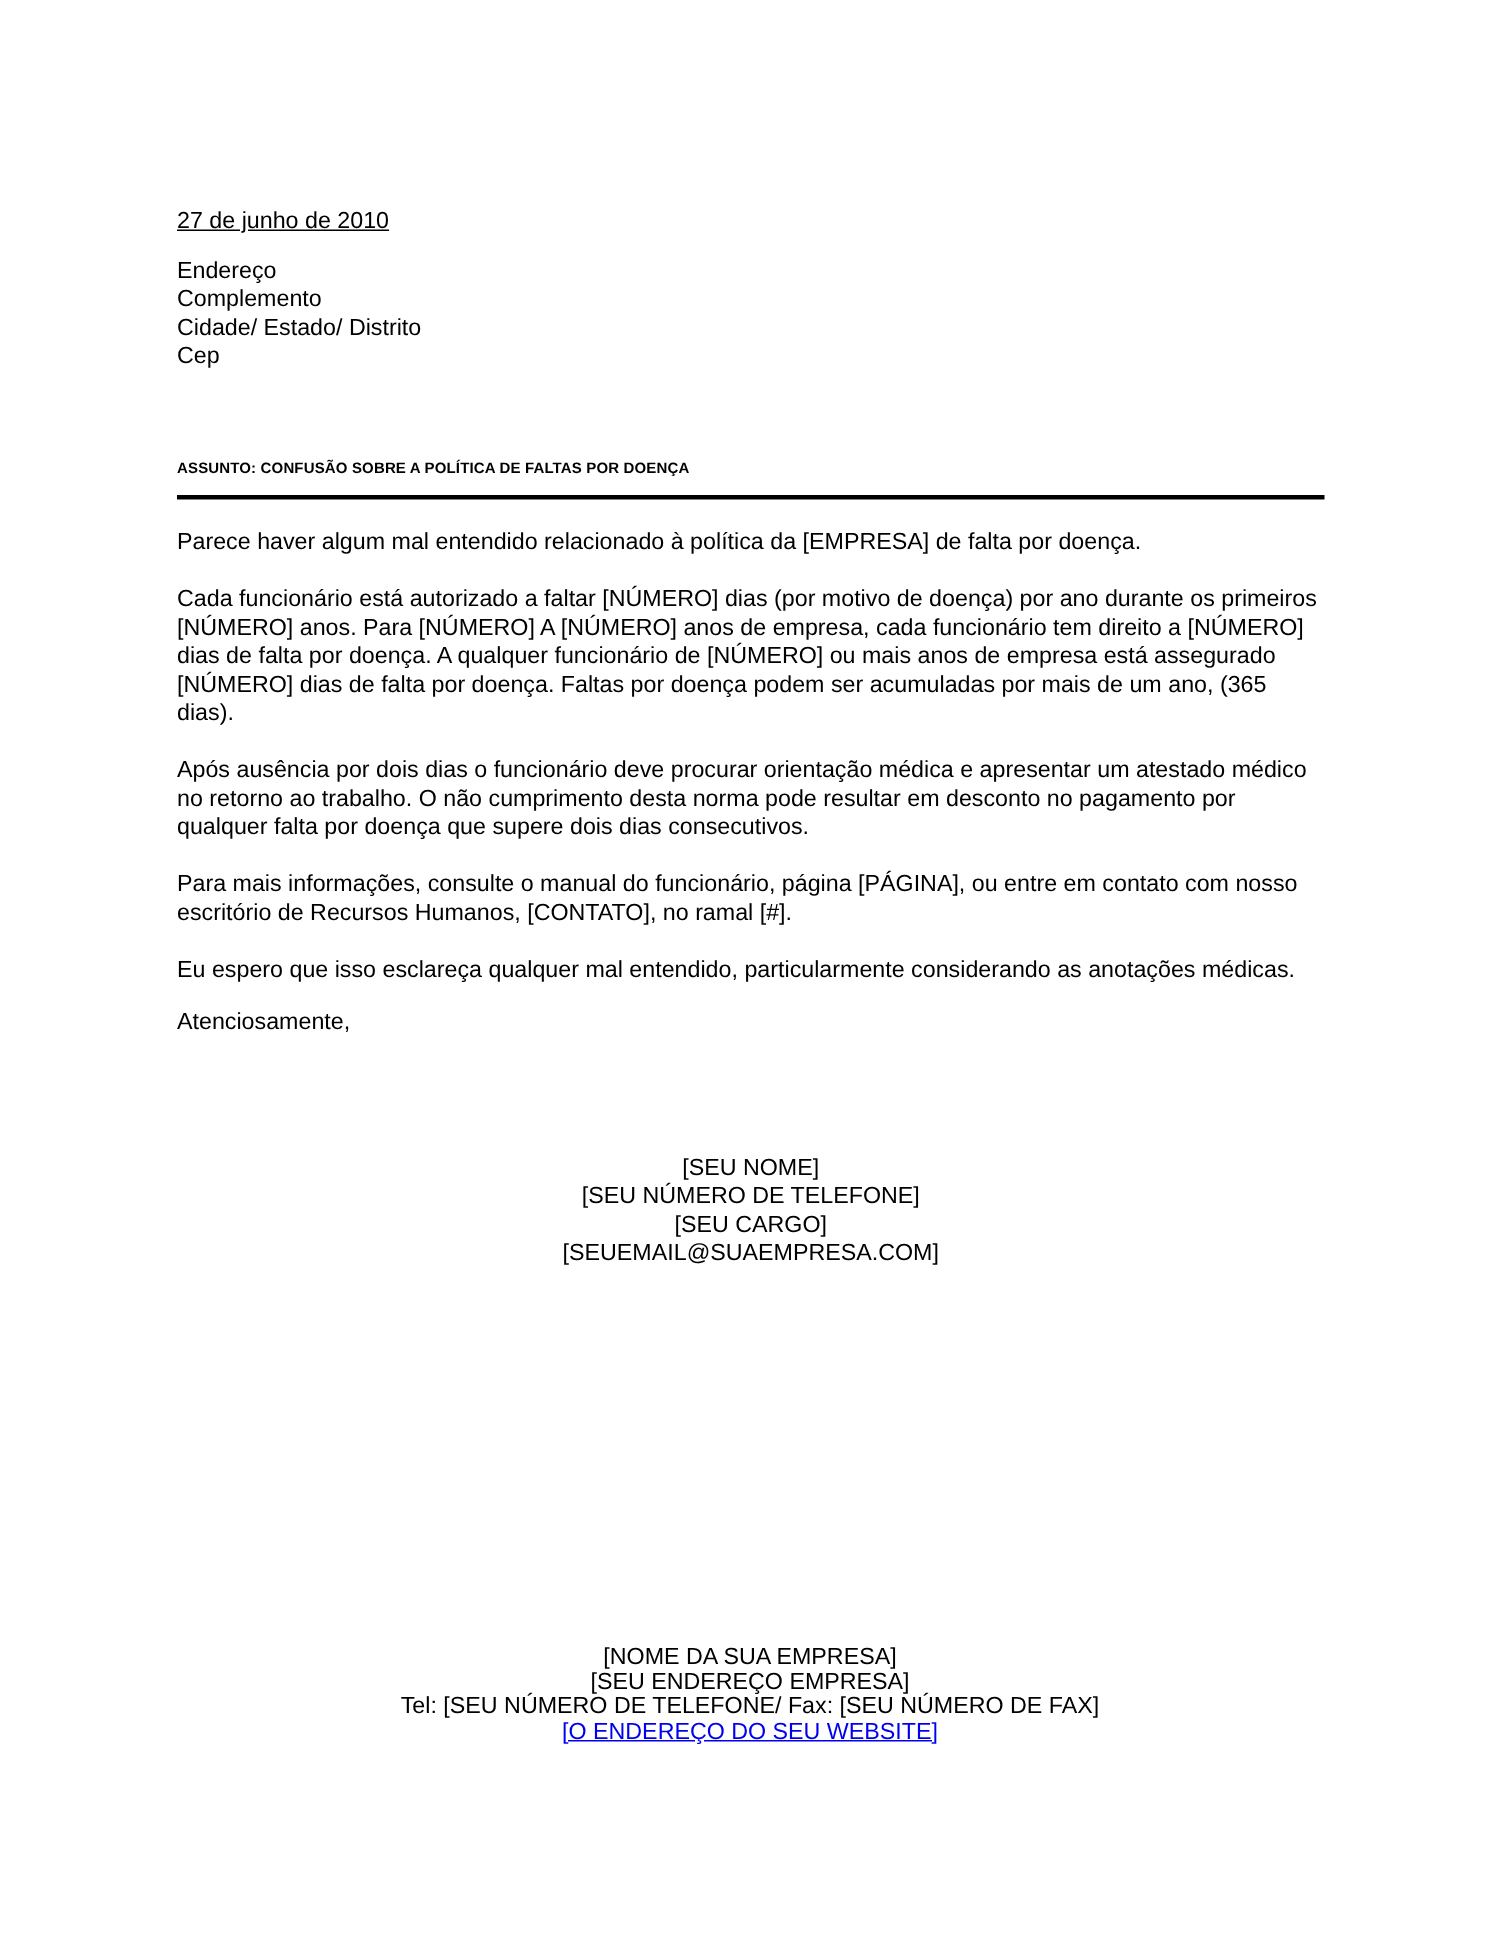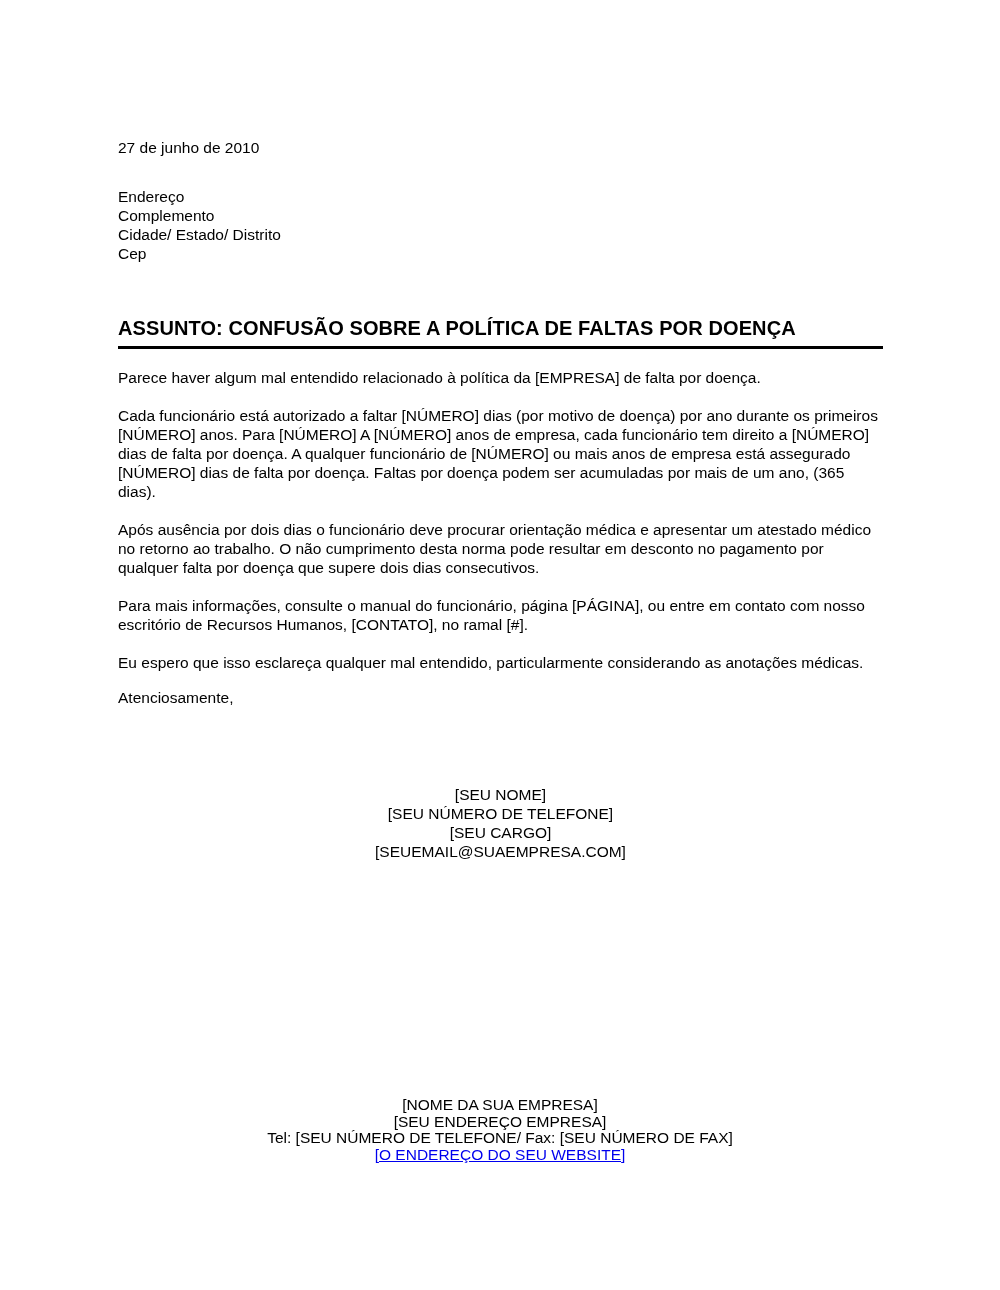--- a/index.html
+++ b/index.html
@@ -15,29 +15,30 @@
     color: #000000;
     font-family: "Liberation Sans", "DejaVu Sans", sans-serif;
     font-size: 15.5px;
     line-height: 19px;
     overflow: hidden;
   }
   .content {
     padding: 138px 117px 0 118px;
   }
   .date {
-    margin-bottom: 30px;
+    margin-bottom: 14px;
+    text-decoration: underline;
   }
   .recipient-block div {
     line-height: 19px;
   }
   .subject {
     margin-top: 56px;
     font-weight: bold;
-    font-size: 20px;
+    font-size: 10px;
     letter-spacing: 0.1px;
   }
   .subject-rule {
     margin-top: 8px;
     border: 0;
     border-top: 3px solid #000000;
     width: 100%;
     height: 0;
   }
   .salutation {

